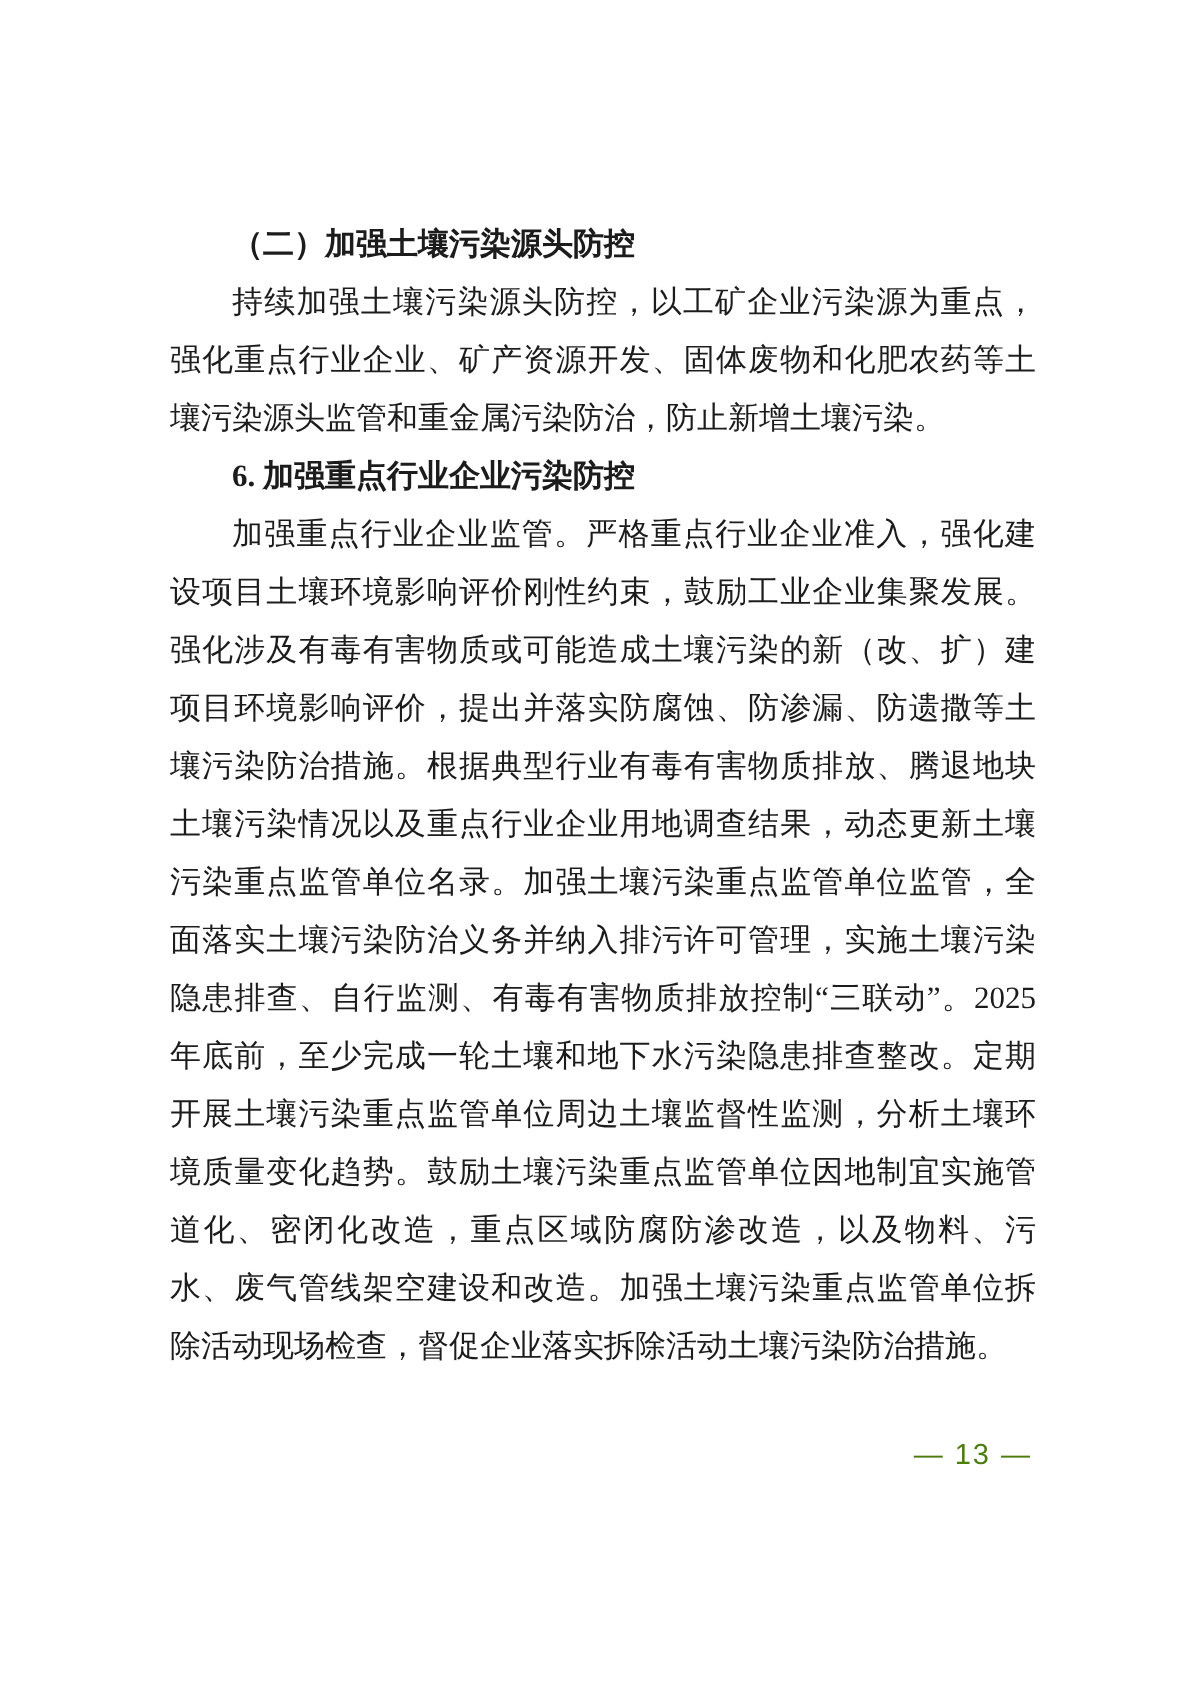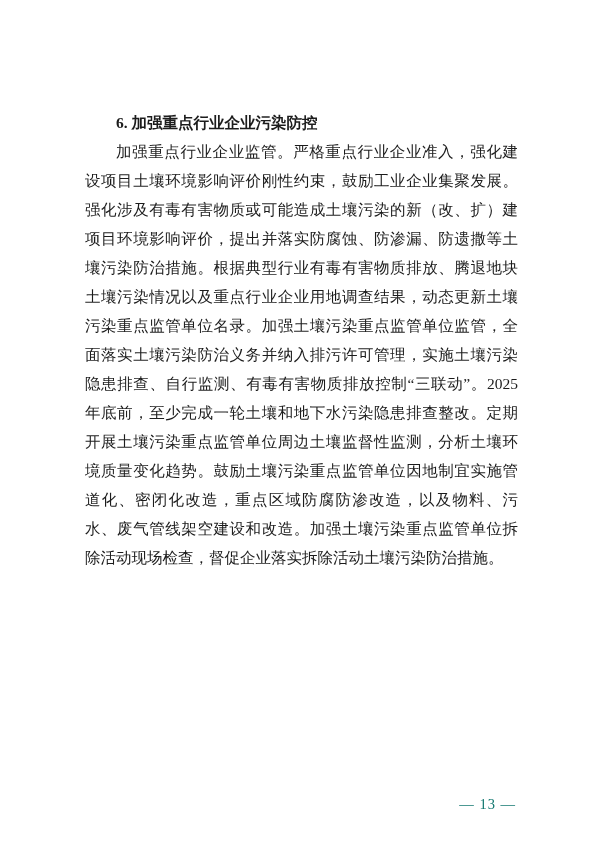--- a/index.html
+++ b/index.html
@@ -34,34 +34,36 @@
   .para {
     margin: 0;
     text-indent: 2em;
   }
   .lead {
     font-weight: normal;
   }
   .page-number {
     position: absolute;
     right: 84px;
-    top: 796px;
+    top: 720px;
     font-size: 14.5px;
-    color: #0f766e;
+    color: #4d7c0f;
     letter-spacing: 1px;
-    font-family: Liberation Serif, serif;
+    font-family: Liberation Sans, sans-serif;
   }
 </style>
 </head>
 <body>
 
 <div class="page">
   <div class="content">
 
+    <p class="heading">（二）加强土壤污染源头防控</p>
 
+    <p class="para">持续加强土壤污染源头防控，以工矿企业污染源为重点，强化重点行业企业、矿产资源开发、固体废物和化肥农药等土壤污染源头监管和重金属污染防治，防止新增土壤污染。</p>
 
     <p class="heading">6. 加强重点行业企业污染防控</p>
 
     <p class="para"><span class="lead">加强重点行业企业监管。</span><span>严格重点行业企业准入，强化建设项目土壤环境影响评价刚性约束，鼓励工业企业集聚发展。强化涉及有毒有害物质或可能造成土壤污染的新（改、扩）建项目环境影响评价，提出并落实防腐蚀、防渗漏、防遗撒等土壤污染防治措施。根据典型行业有毒有害物质排放、腾退地块土壤污染情况以及重点行业企业用地调查结果，动态更新土壤污染重点监管单位名录。加强土壤污染重点监管单位监管，全面落实土壤污染防治义务并纳入排污许可管理，实施土壤污染隐患排查、自行监测、有毒有害物质排放控制“三联动”。2025 年底前，至少完成一轮土壤和地下水污染隐患排查整改。定期开展土壤污染重点监管单位周边土壤监督性监测，分析土壤环境质量变化趋势。鼓励土壤污染重点监管单位因地制宜实施管道化、密闭化改造，重点区域防腐防渗改造，以及物料、污水、废气管线架空建设和改造。加强土壤污染重点监管单位拆除活动现场检查，督促企业落实拆除活动土壤污染防治措施。</span></p>
 
 
   </div>
 
   <div class="page-number">— 13 —</div>
 </div>

